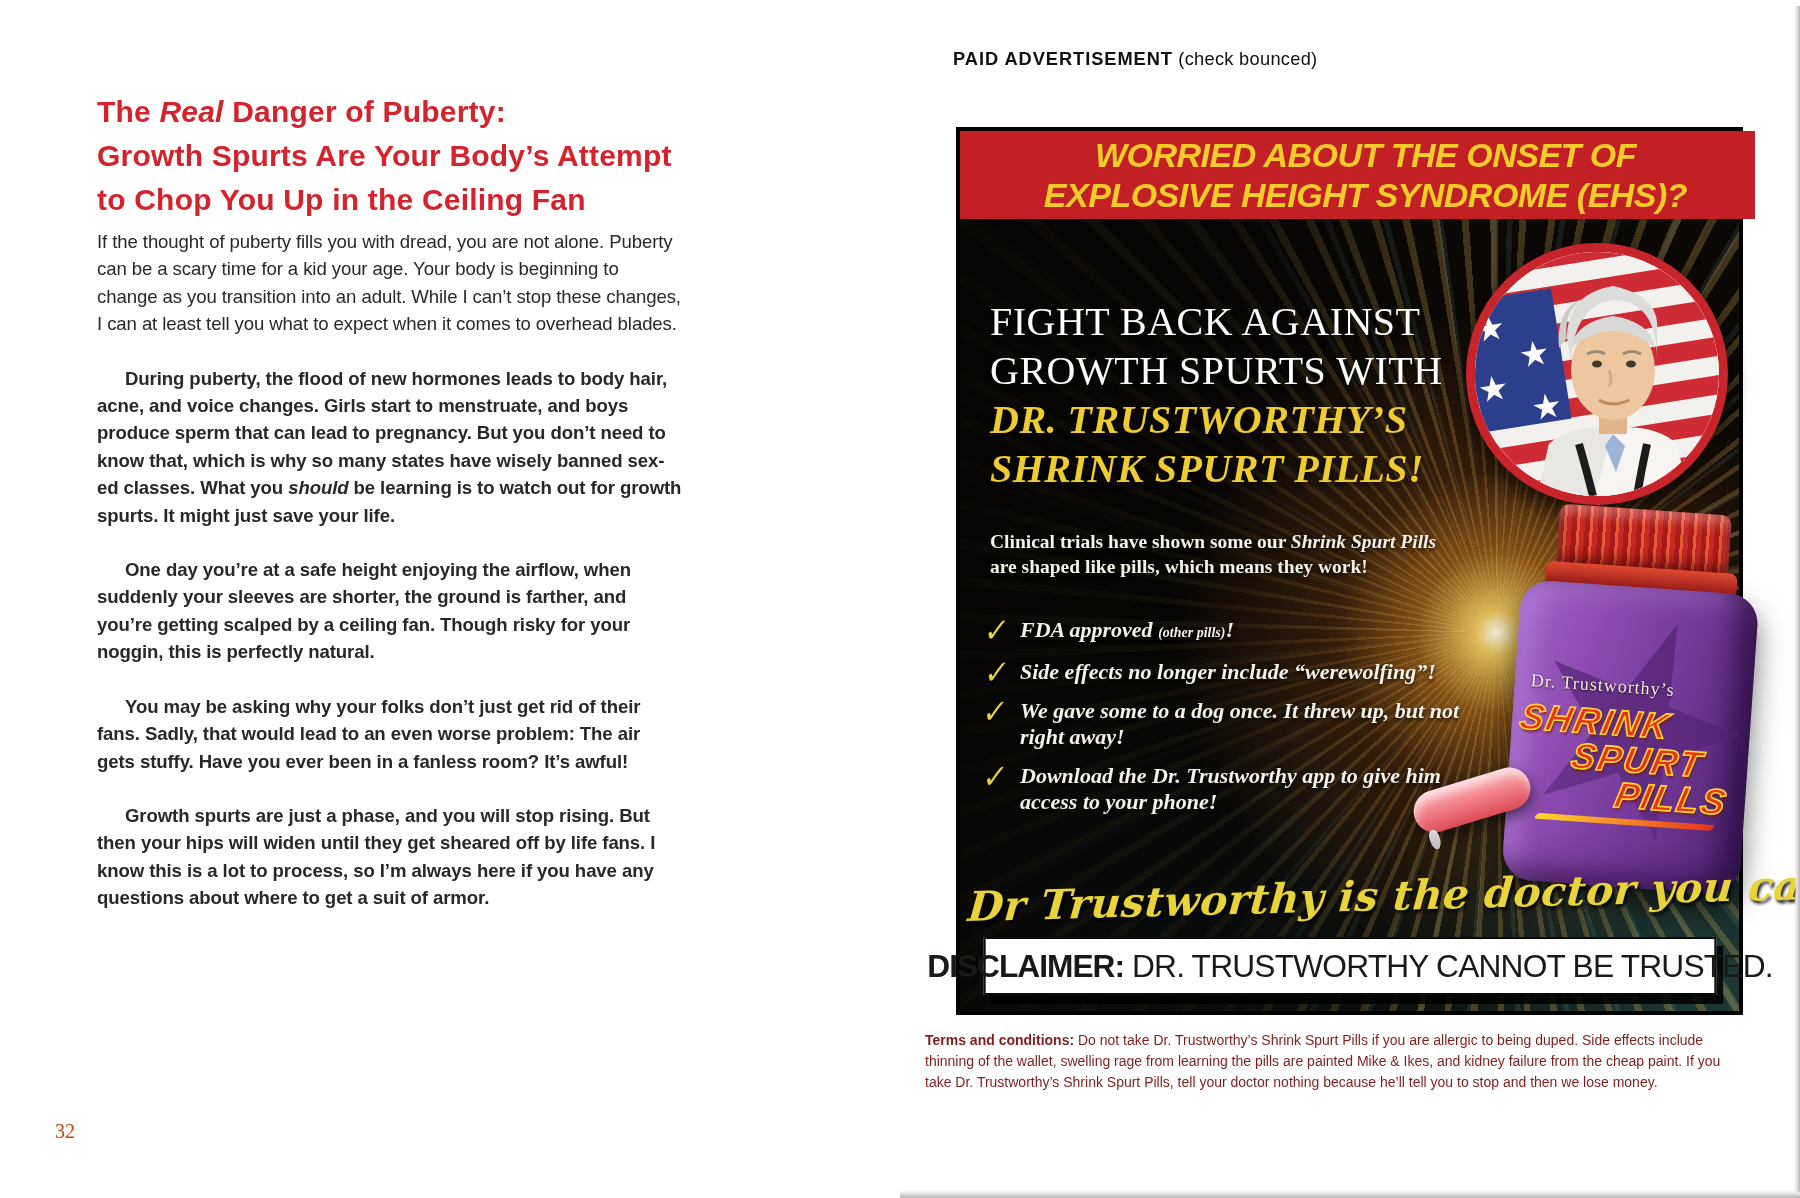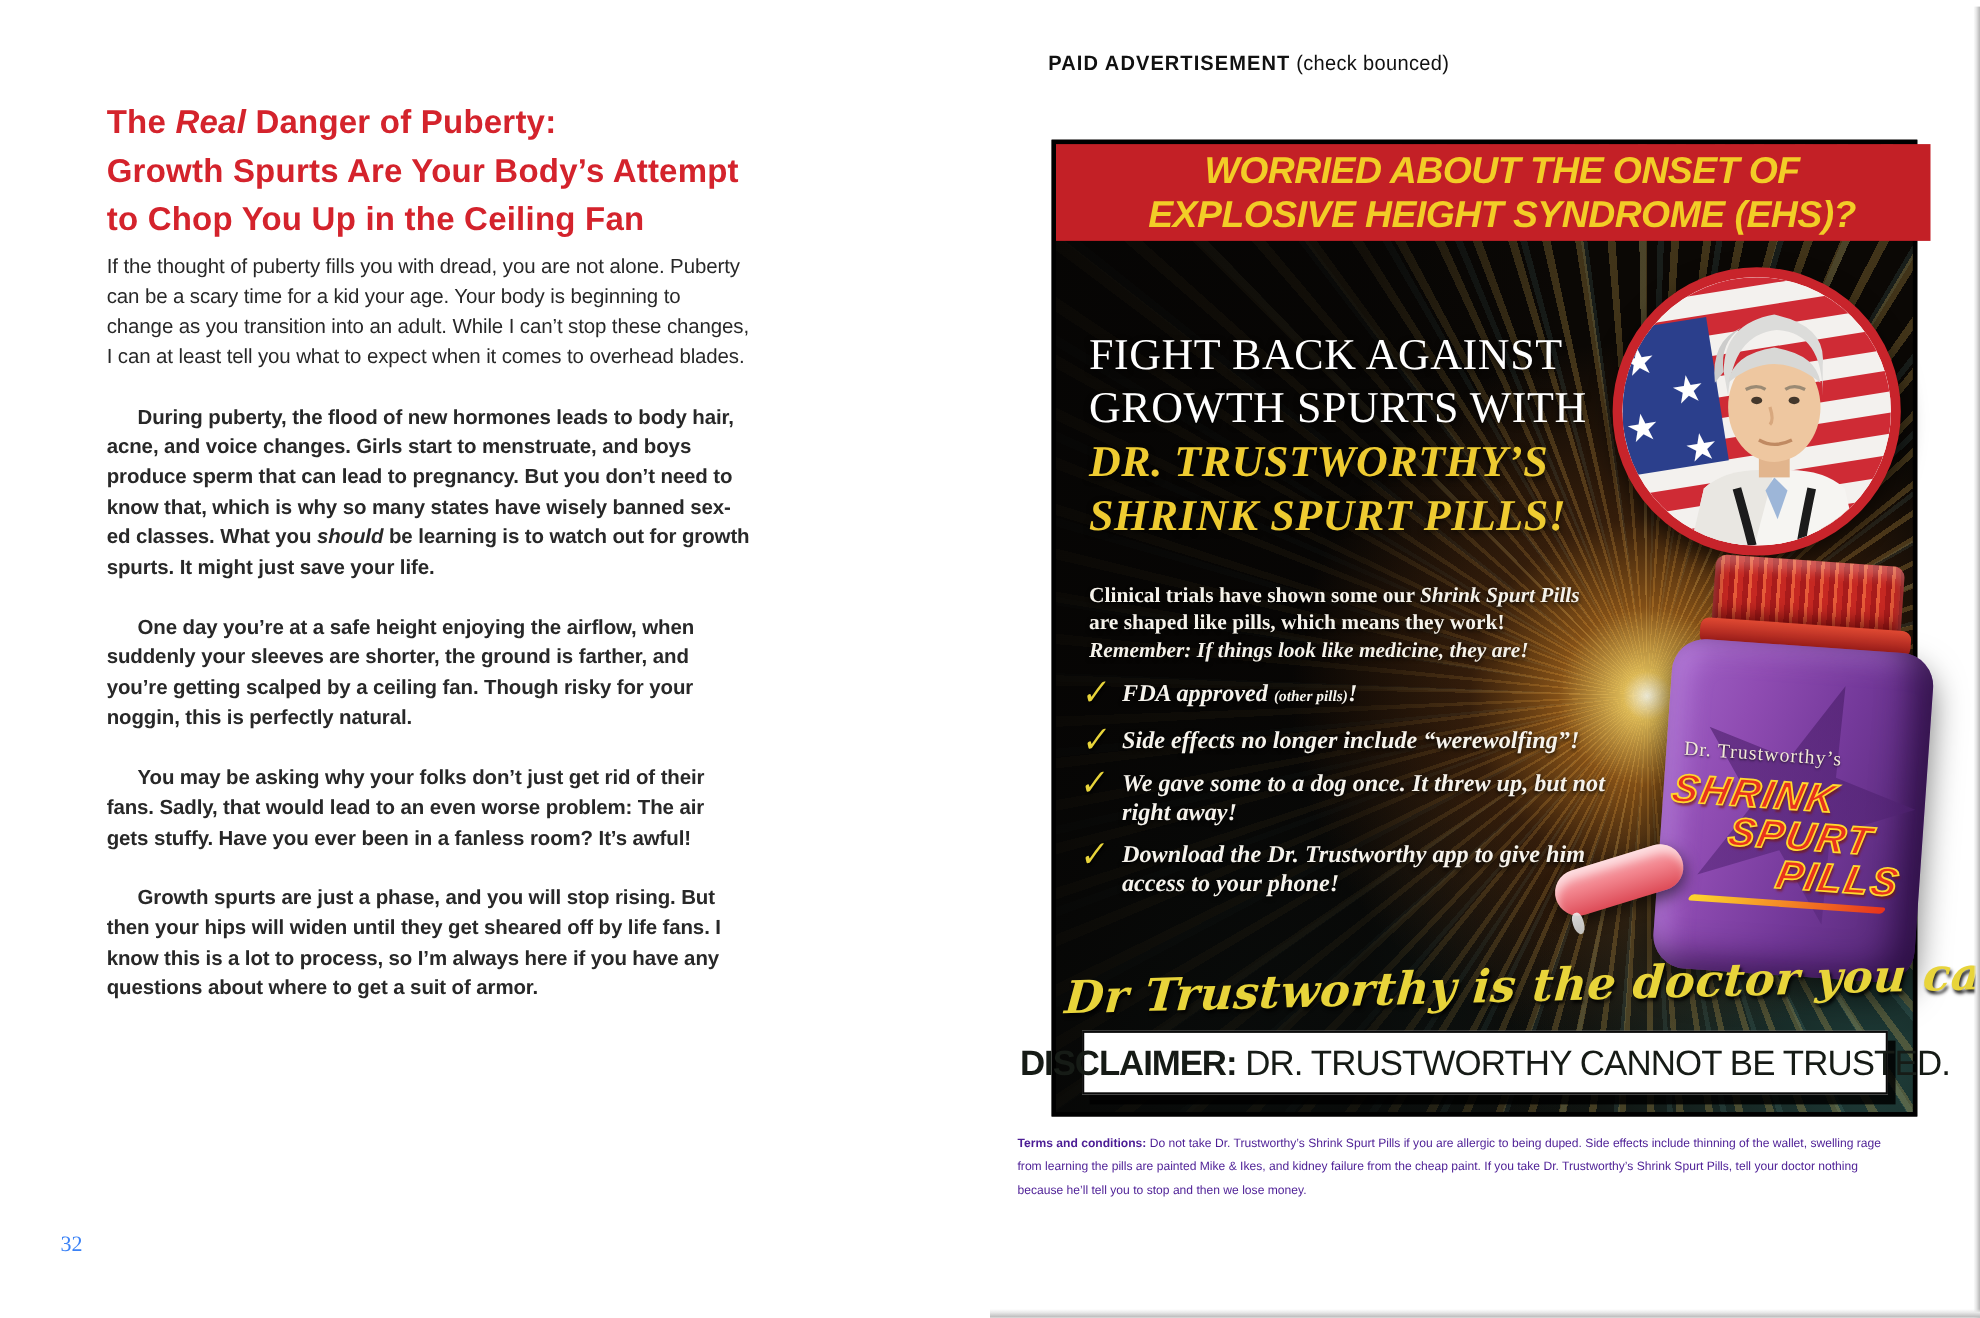--- a/index.html
+++ b/index.html
@@ -15,21 +15,21 @@
   
   .lp-title{position:absolute;left:97px;top:90px;width:640px;
     font-weight:bold;font-size:30px;line-height:44px;color:#d4232c;letter-spacing:0.2px;}
   .lp-title .ital{font-style:italic;}
   .body-col{position:absolute;left:97px;top:228px;width:585px;
     font-size:18.6px;line-height:27.4px;color:#282828;letter-spacing:-0.1px;font-weight:400;}
   .body-col p{margin:0 0 27px 0;}
   .body-col p.ind{text-indent:28px;font-weight:bold;}
   .body-col .ital{font-style:italic;}
   .pagenum{position:absolute;left:55px;top:1120px;font-family:"Liberation Serif",serif;
-    font-size:20px;color:#3b82f6;}
+    font-size:20px;color:#c2410c;}
 
   
   .ad-label{position:absolute;left:953px;top:48px;font-size:19px;color:#111;
     letter-spacing:0.3px;transform:scaleX(0.96);transform-origin:left;}
   .ad-label .b{font-weight:bold;letter-spacing:1px;}
 
   .ad-box{position:absolute;left:956px;top:127px;width:787px;height:888px;
     box-sizing:border-box;border:4px solid #000;
     background-color:#0b0805;
     background-image:
@@ -109,22 +109,22 @@
     font-family:"DejaVu Serif",serif;font-weight:bold;font-style:italic;font-size:41px;
     color:#e8d43a;white-space:nowrap;transform:rotate(-1.5deg) skewX(-6deg);
     text-shadow:2px 3px 3px rgba(0,0,0,0.85);letter-spacing:0.5px;}
 
   .disclaimer{position:absolute;left:20px;top:806px;width:740px;height:58px;background:#ffffff;
     border:2px solid #0a0a0a;box-sizing:border-box;box-shadow:7px 9px 0 rgba(0,0,0,0.85);
     display:flex;align-items:center;justify-content:center;white-space:nowrap;
     font-size:32px;color:#161b16;letter-spacing:-0.8px;transform:scaleX(0.99);}
   .disclaimer .b{font-weight:bold;margin-right:8px;letter-spacing:-1px;}
 
-  .terms{position:absolute;left:925px;top:1030px;width:800px;font-size:11px;line-height:21px;
-    color:#4c1d95;}
+  .terms{position:absolute;left:925px;top:1030px;width:800px;font-size:14px;line-height:21px;
+    color:#7f1d1d;}
   .terms .b{font-weight:bold;}
 </style>
 </head>
 <body>
 
 <div>
 
   <div class="lp-title">
     <div><span>The </span><span class="ital">Real</span><span> Danger of Puberty:</span></div>
     <div>Growth Spurts Are Your Body’s Attempt</div>
@@ -156,21 +156,20 @@
     <div class="headline">
       <div><span class="hl-ital">FIGHT BACK</span><span> AGAINST</span></div>
       <div>GROWTH SPURTS WITH</div>
       <div class="yellow">DR. TRUSTWORTHY’S</div>
       <div class="yellow">SHRINK SPURT PILLS!</div>
     </div>
 
     <div class="clinical">
       <div><span>Clinical trials have shown some our </span><span class="ital">Shrink Spurt Pills</span></div>
       <div>are shaped like pills, which means they work!</div>
-      <div class="remember">Remember: If things look like medicine, they are!</div>
     </div>
 
     <div class="checklist">
       <div class="chk-item">
         <span class="chk-mark">✓</span>
         <span class="chk-text"><span>FDA approved </span><span class="small">(other pills)</span><span>!</span></span>
       </div>
       <div class="chk-item">
         <span class="chk-mark">✓</span>
         <span class="chk-text">Side effects no longer include “werewolfing”!</span>

